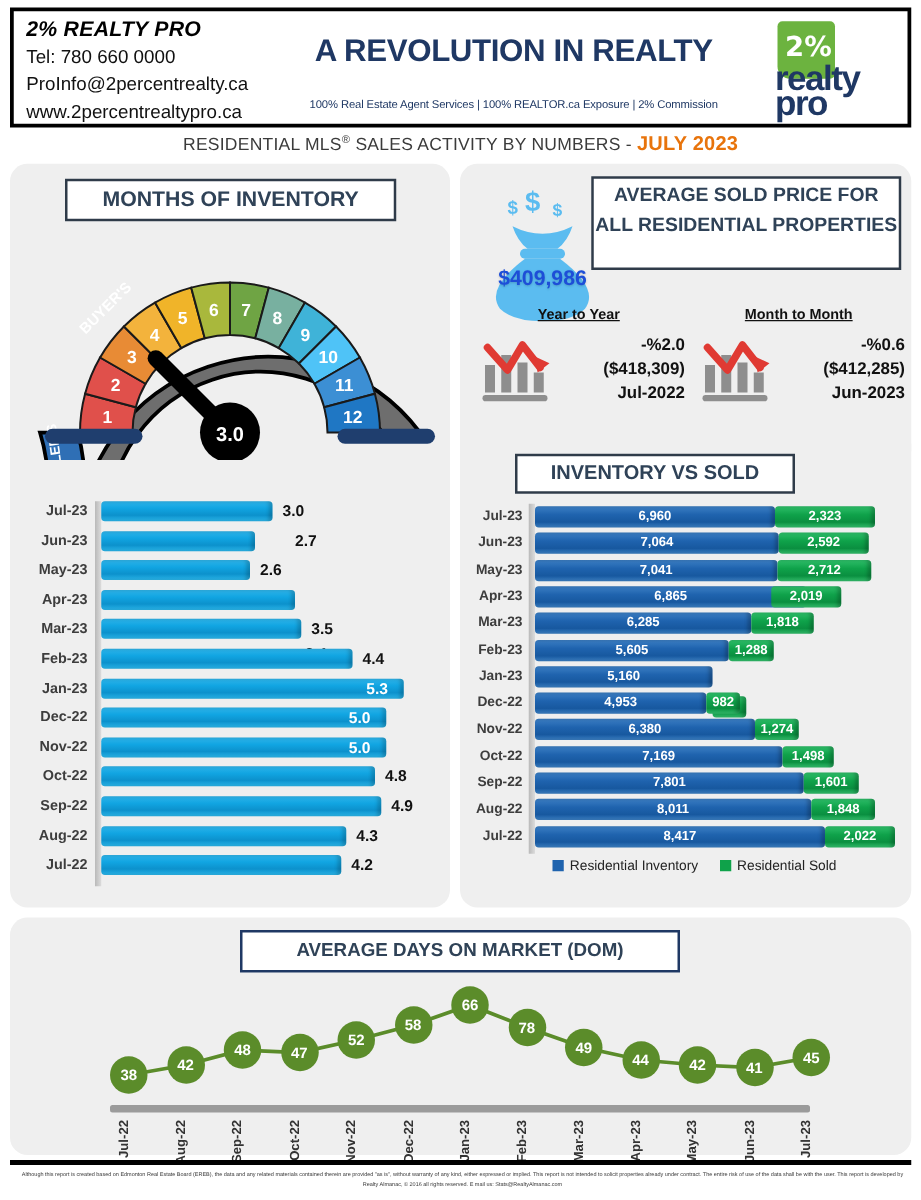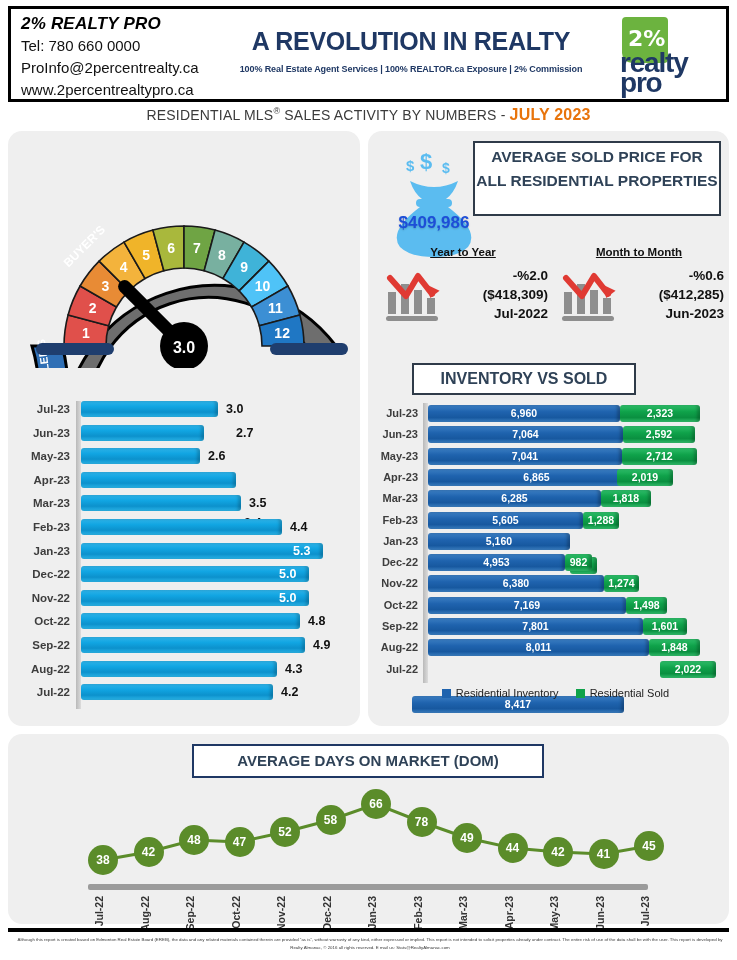--- a/index.html
+++ b/index.html
@@ -6,21 +6,21 @@
   body{width:737px;height:960px;font-family:"Liberation Sans",sans-serif;position:relative;overflow:hidden;}
   .page{position:absolute;inset:0;background:#fff;}
 
   
   .header{position:absolute;left:8px;top:6px;width:721px;height:96px;border:3px solid #000;background:#fff;box-sizing:border-box;}
   .contact{position:absolute;left:10px;top:4px;width:240px;}
   .contact .brand{font-size:17px;font-weight:bold;font-style:italic;color:#000;letter-spacing:.2px;line-height:22px;}
   .contact .line{font-size:15px;color:#111;line-height:22px;white-space:nowrap;}
   .slogan{position:absolute;left:200px;top:18px;width:400px;text-align:center;}
   .slogan .big{font-size:25px;font-weight:bold;color:#1F3864;letter-spacing:-.3px;}
-  .slogan .sub{font-size:9px;font-weight:bold;color:#1F3864;margin-top:8px;letter-spacing:-.1px;}
+  .slogan .sub{font-size:9px;font-weight:normal;color:#1F3864;margin-top:22px;letter-spacing:-.1px;}
   .logo{position:absolute;right:16px;top:8px;width:96px;height:80px;}
   .logo .sq{position:absolute;left:8px;top:0;width:46px;height:46px;background:#6CB33F;border-radius:4px 4px 4px 10px;}
   .logo .pct{position:absolute;left:14px;top:9px;font-size:22px;font-weight:bold;color:#fff;font-family:"DejaVu Sans",sans-serif;}
   .logo .w1{position:absolute;left:6px;top:33px;font-size:28px;font-weight:bold;color:#1F3864;line-height:25px;letter-spacing:-1.2px;}
   .logo .w2{position:absolute;left:6px;top:53px;font-size:28px;font-weight:bold;color:#1F3864;line-height:25px;letter-spacing:-1.2px;}
 
   .subtitle{position:absolute;left:0;top:106px;width:737px;text-align:center;font-size:14px;color:#3b3b3b;letter-spacing:.2px;}
   .subtitle b{color:#E8740C;font-weight:bold;font-size:16px;}
   .subtitle sup{font-size:9px;}
 
@@ -109,20 +109,21 @@
       <div class="w1">realty</div>
       <div class="w2">pro</div>
     </div>
   </div>
 
   <div class="subtitle">
     <span>RESIDENTIAL MLS</span><sup>®</sup><span> SALES ACTIVITY BY NUMBERS  - </span><b>JULY 2023</b>
   </div>
 
   <div class="card" id="card-gauge">
+    <div class="card-title gauge-title">MONTHS OF INVENTORY</div>
 
     <div class="gauge-wrap">
       <svg width="325" height="185" viewBox="0 0 325 185">
         <g id="gauge-outer">
             <path d="M10,163.00000000000003 A152 152 0 0 1 16.641677093618625,207.44049911785604 L45.33081977250967,198.66934797617392 A122 122 0 0 0 40,163.00000000000003 Z" fill="#2F6FB5" stroke="#000" stroke-width="3"></path>
             <path d="M16.641677093618625,207.44049911785604 A152 152 0 0 1 40.60740247281147,254.47588351911133 L64.56646777423026,236.42143282454987 A122 122 0 0 0 45.33081977250967,198.66934797617392 Z" fill="#A6A6A6" stroke="#000" stroke-width="3"></path>
             <path d="M40.60740247281147,254.47588351911133 A152 152 0 0 1 314,162.99999999999997 L284,162.99999999999997 A122 122 0 0 0 64.56646777423026,236.42143282454987 Z" fill="#6E6E6E" stroke="#000" stroke-width="3"></path>
           </g>
         <g id="gauge-inner">
             <path d="M42,163.00000000000003 A120 120 0 0 1 46.088900845311784,131.94171458769756 L86.65778554945267,142.8121144820034 A78 78 0 0 0 84,163 Z" fill="#E0504B" stroke="#1a1a1a" stroke-width="1.6"></path>
@@ -398,21 +399,21 @@
           <div class="inv-lbl">Aug-22</div>
           <div class="inv-b blue" style="left: 60px; width: 221px;">
             <span>8,011</span>
           </div>
           <div class="inv-b green" style="left: 281px; width: 51px;">
             <span>1,848</span>
           </div>
         </div>
         <div class="inv-row" style="top: 257.6px;">
           <div class="inv-lbl">Jul-22</div>
-          <div class="inv-b blue" style="left: 44px; width: 212px; margin-top: 35px;">
+          <div class="inv-b blue" style="left: 60px; width: 232px;">
             <span>8,417</span>
           </div>
           <div class="inv-b green" style="left: 292px; width: 56px;">
             <span>2,022</span>
           </div>
         </div>
       </div>
     <div class="legend">
       <span><i style="background:#1F63AE"></i><span>Residential Inventory</span></span>
       <span><i style="background:#0FA24A"></i><span>Residential Sold</span></span>

